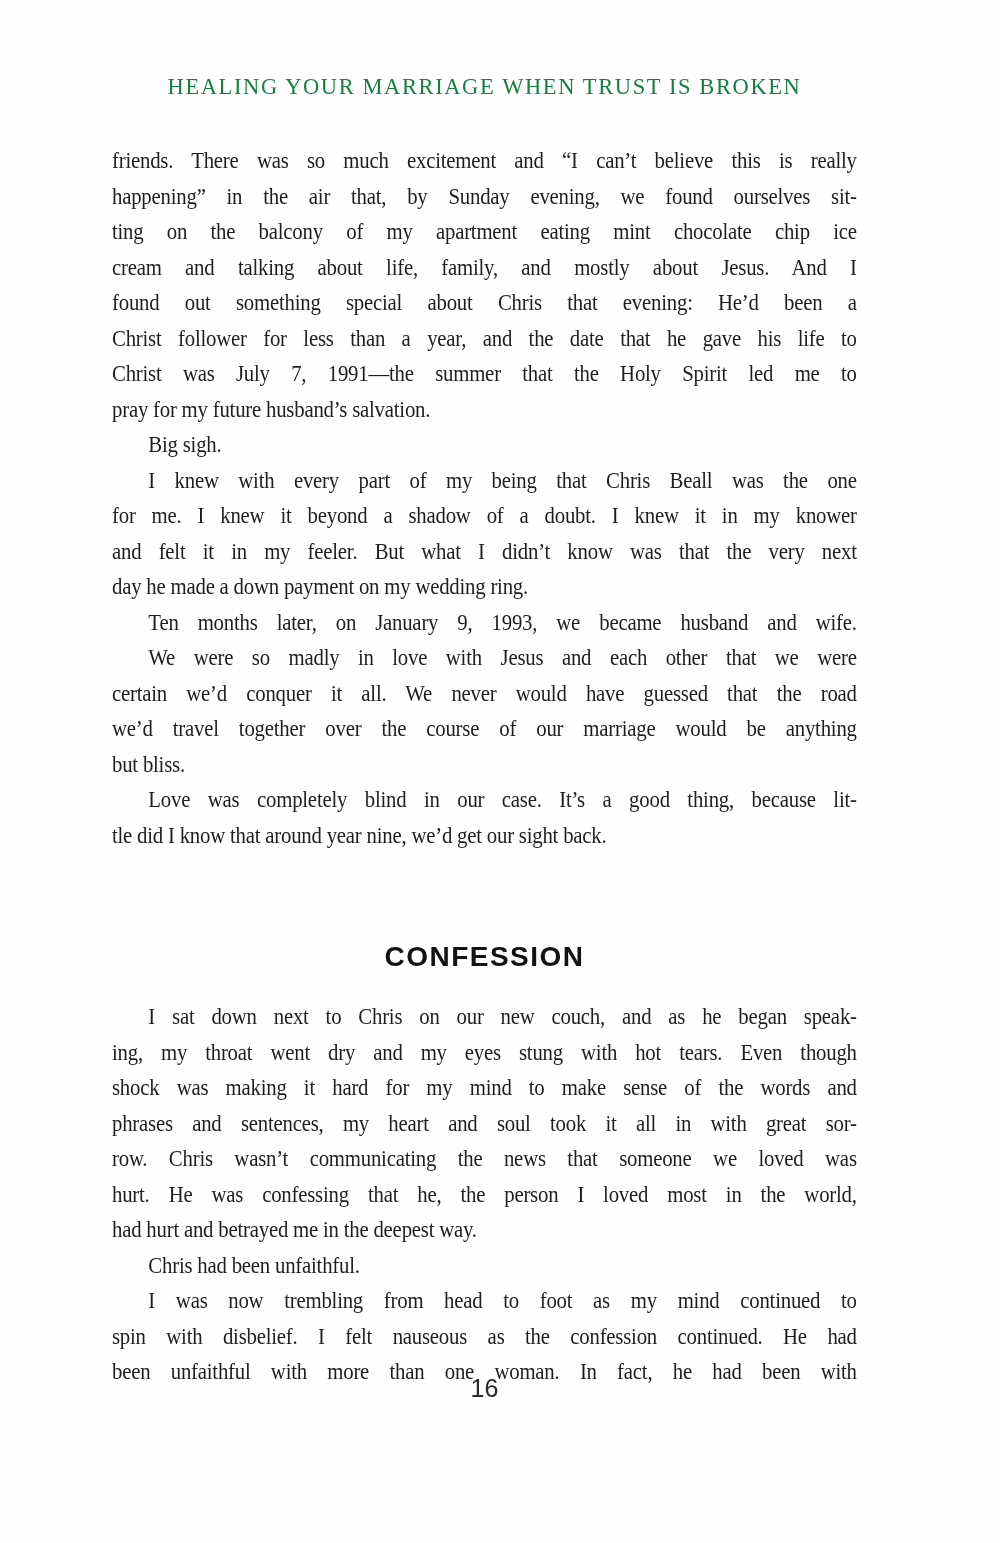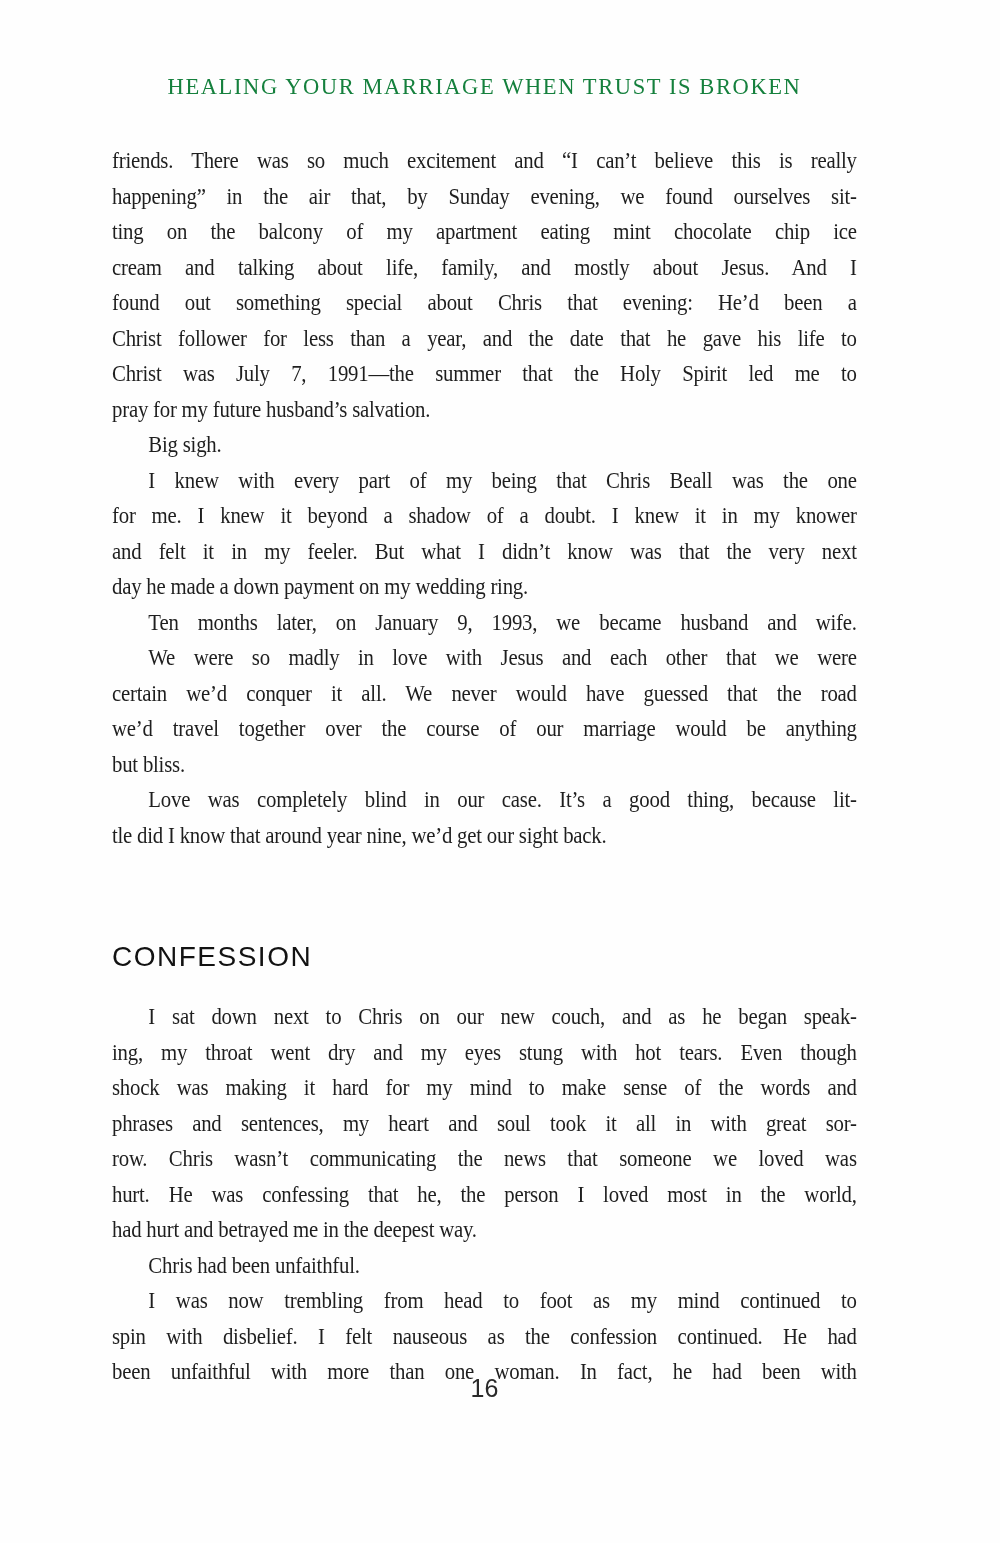--- a/index.html
+++ b/index.html
@@ -38,23 +38,23 @@
   #block1 { top: 143px; }
   #block2 { top: 999px; }
   .line { text-align: left; }
   .line.j { text-align: justify; text-align-last: justify; }
   .line.ind { text-indent: 42px; }
   .section-heading {
     position: absolute;
     top: 941px;
     left: 112px;
     width: 745px;
-    text-align: left;
+    text-align: center;
     font-family: "Liberation Sans", sans-serif;
-    font-weight: normal;
+    font-weight: bold;
     font-size: 28px;
     letter-spacing: 1.5px;
     color: #121212;
   }
   .page-number {
     position: absolute;
     top: 1374px;
     left: 112px;
     width: 745px;
     text-align: center;

